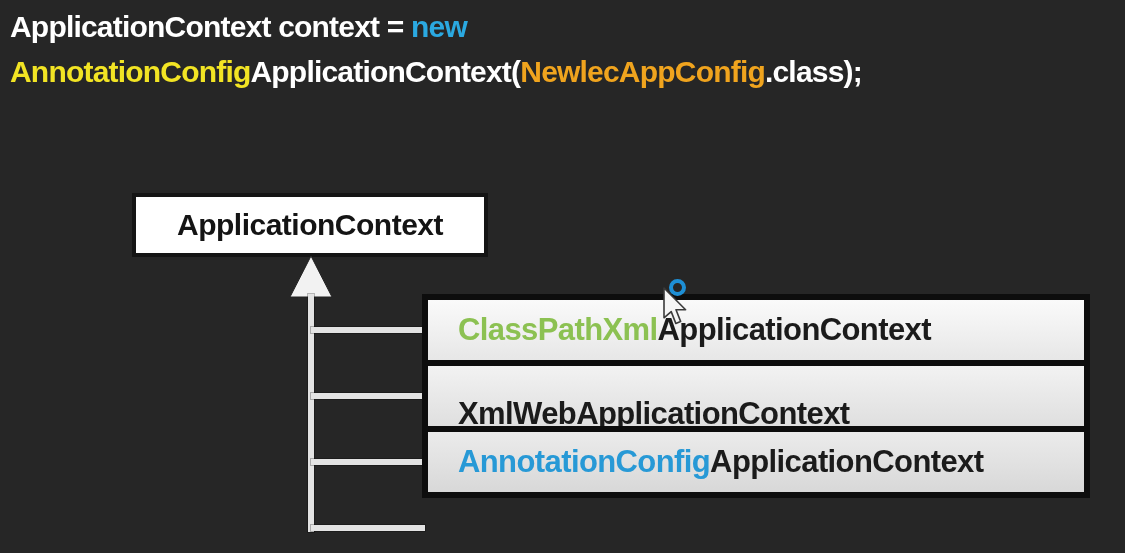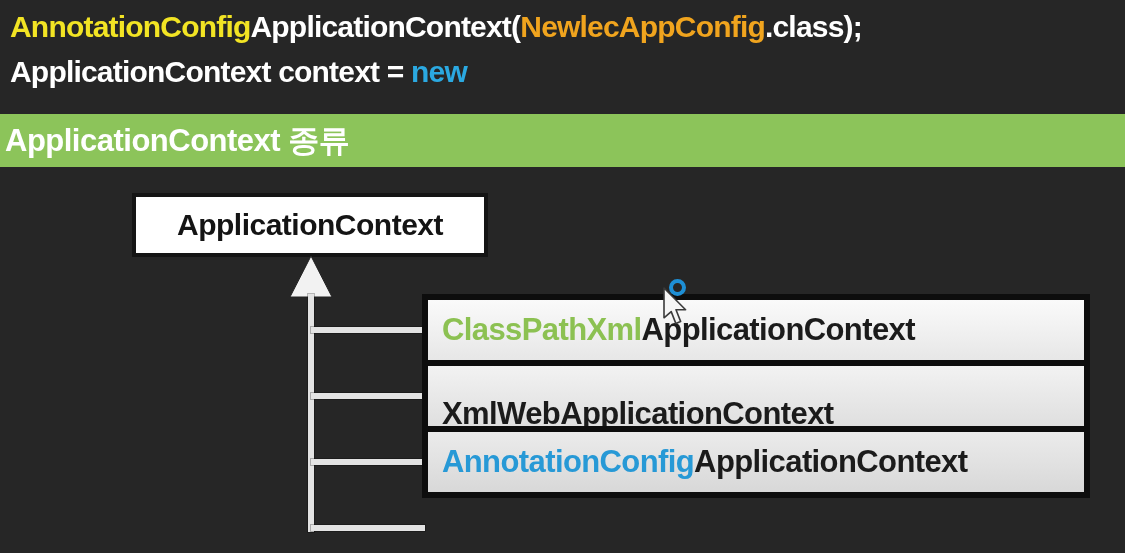--- a/index.html
+++ b/index.html
@@ -38,21 +38,21 @@
   .hline-3{top:459px;}
   .hline-4{top:525px;}
   .arrow-head{position:absolute;left:286px;top:255px;}
   .child-stack{
     position:absolute;left:422px;top:294px;width:668px;
     background:#0d0d0d;padding:6px;box-sizing:border-box;
     display:flex;flex-direction:column;gap:6px;z-index:2;
   }
   .child-box{
     height:60px;display:flex;align-items:center;
-    box-sizing:border-box;padding-left:14px;
+    box-sizing:border-box;padding-left:30px;
     font-size:31px;letter-spacing:-0.6px;color:#1b1b1b;
     white-space:nowrap;overflow:hidden;
   }
   .child-box:nth-child(1){background:linear-gradient(#fafafa,#e7e7e7);}
   .child-box:nth-child(2){background:linear-gradient(#f2f2f2,#dfdfdf);}
   .child-box:nth-child(3){background:linear-gradient(#ebebeb,#d8d8d8);}
   .child-box:nth-child(4){background:linear-gradient(#e0e0e0,#cbcbcb);}
   
   .click-ring{
     position:absolute;left:669px;top:279px;width:17px;height:17px;
@@ -60,27 +60,24 @@
     z-index:4;
   }
   .cursor-svg{position:absolute;left:662px;top:287px;z-index:5;}
 </style>
 </head>
 <body>
 
 <div class="stage">
 
   <div class="code-block">
+    <div class="code-line"><span style="color: rgb(255, 255, 255);">ApplicationContext context = </span><span style="color: rgb(43, 169, 225);">new</span></div>
     <div class="code-line"><span style="color: rgb(242, 228, 36);">AnnotationConfig</span><span style="color: rgb(255, 255, 255);">ApplicationContext(</span><span style="color: rgb(240, 164, 30);">NewlecAppConfig</span><span style="color: rgb(255, 255, 255);">.class);</span></div>
-    <div class="code-line"><span style="color: rgb(255, 255, 255);">ApplicationContext context = </span><span style="color: rgb(43, 169, 225);">new</span></div>
   </div>
 
-  <div class="banner">
-    <span class="banner-title">ApplicationContext 종류</span>
-  </div>
 
   <div>
 
     <div class="parent-box">
       <span>ApplicationContext</span>
     </div>
 
     <svg class="arrow-head" width="50" height="44" viewBox="0 0 50 44">
       <polygon points="25,1 4,42 46,42" fill="#f2f2f2" stroke="#222" stroke-width="1"></polygon>
     </svg>

